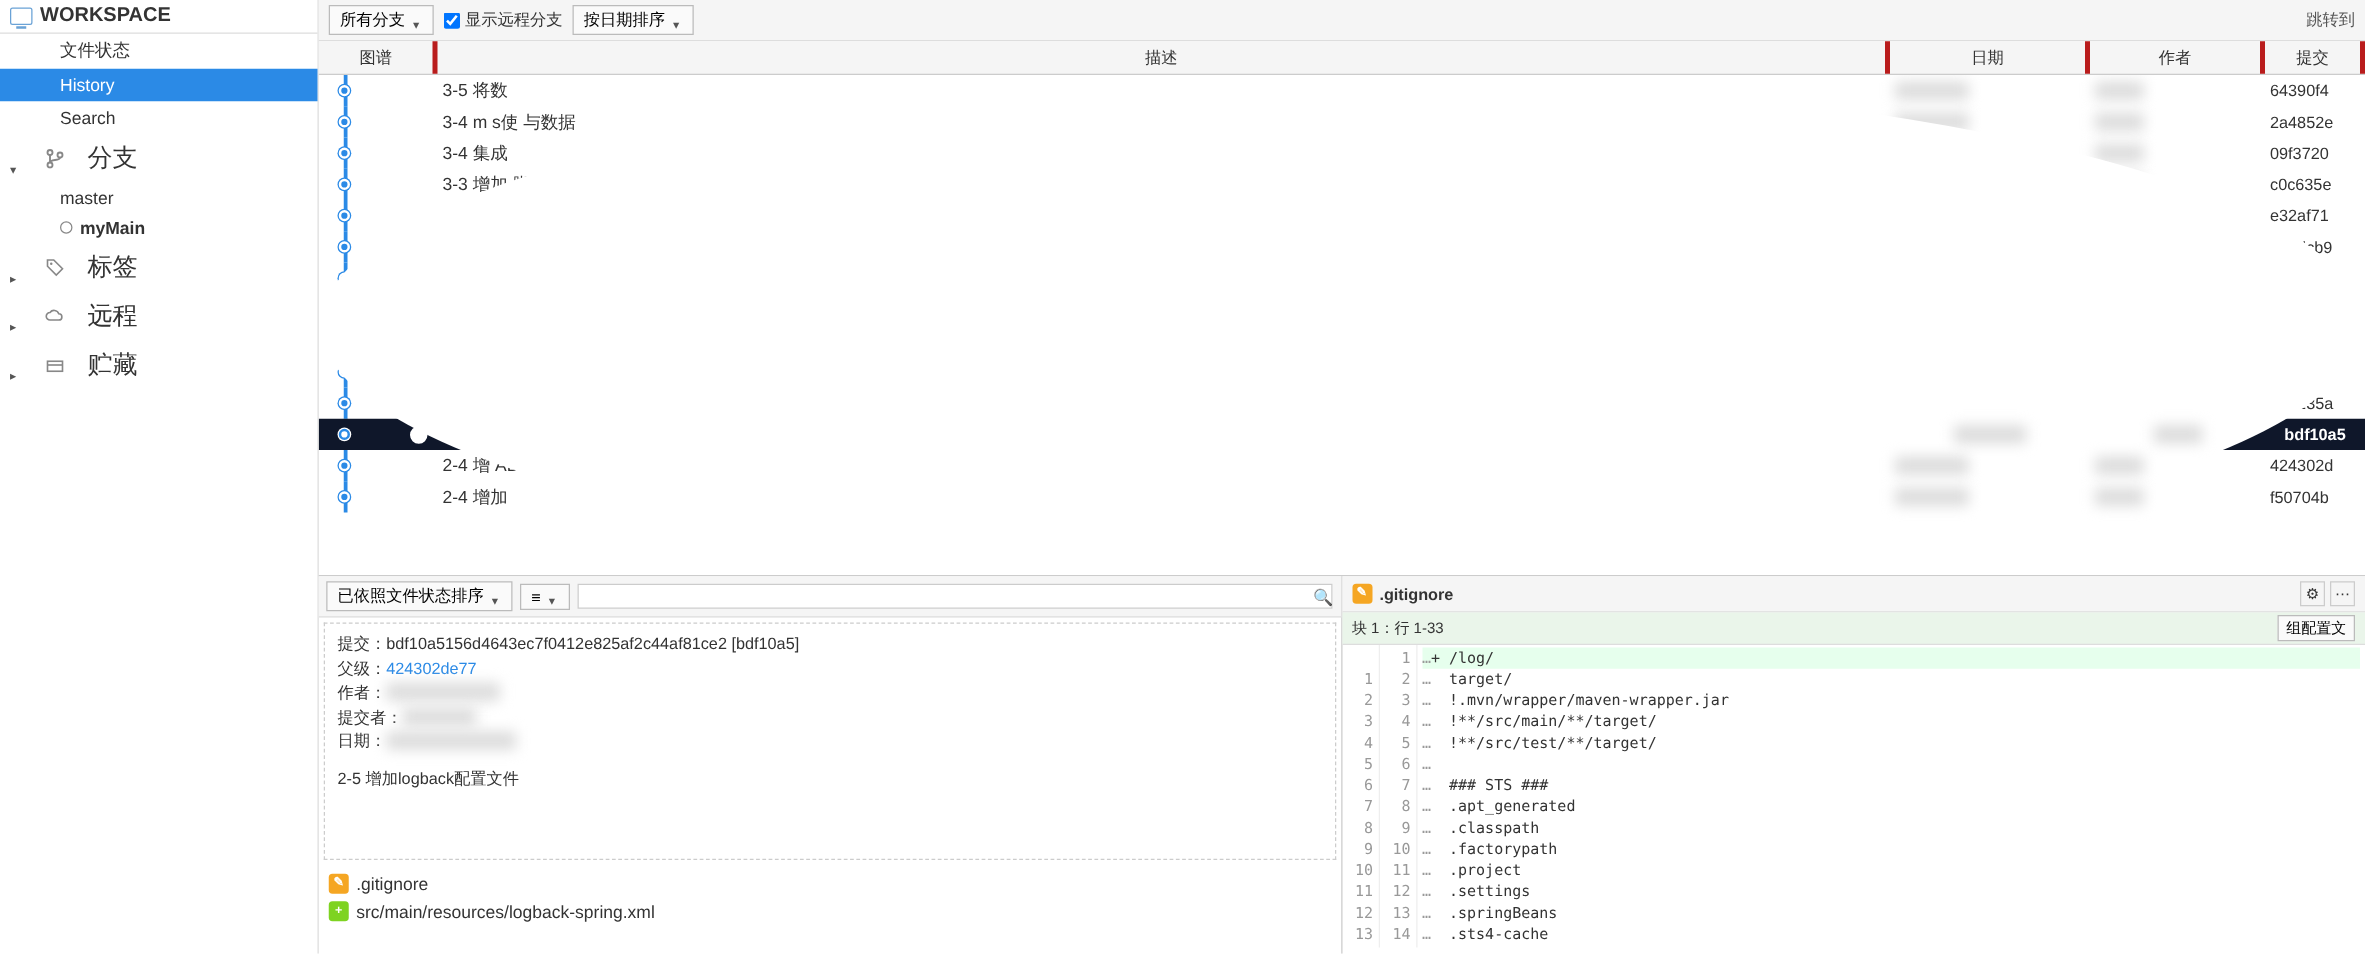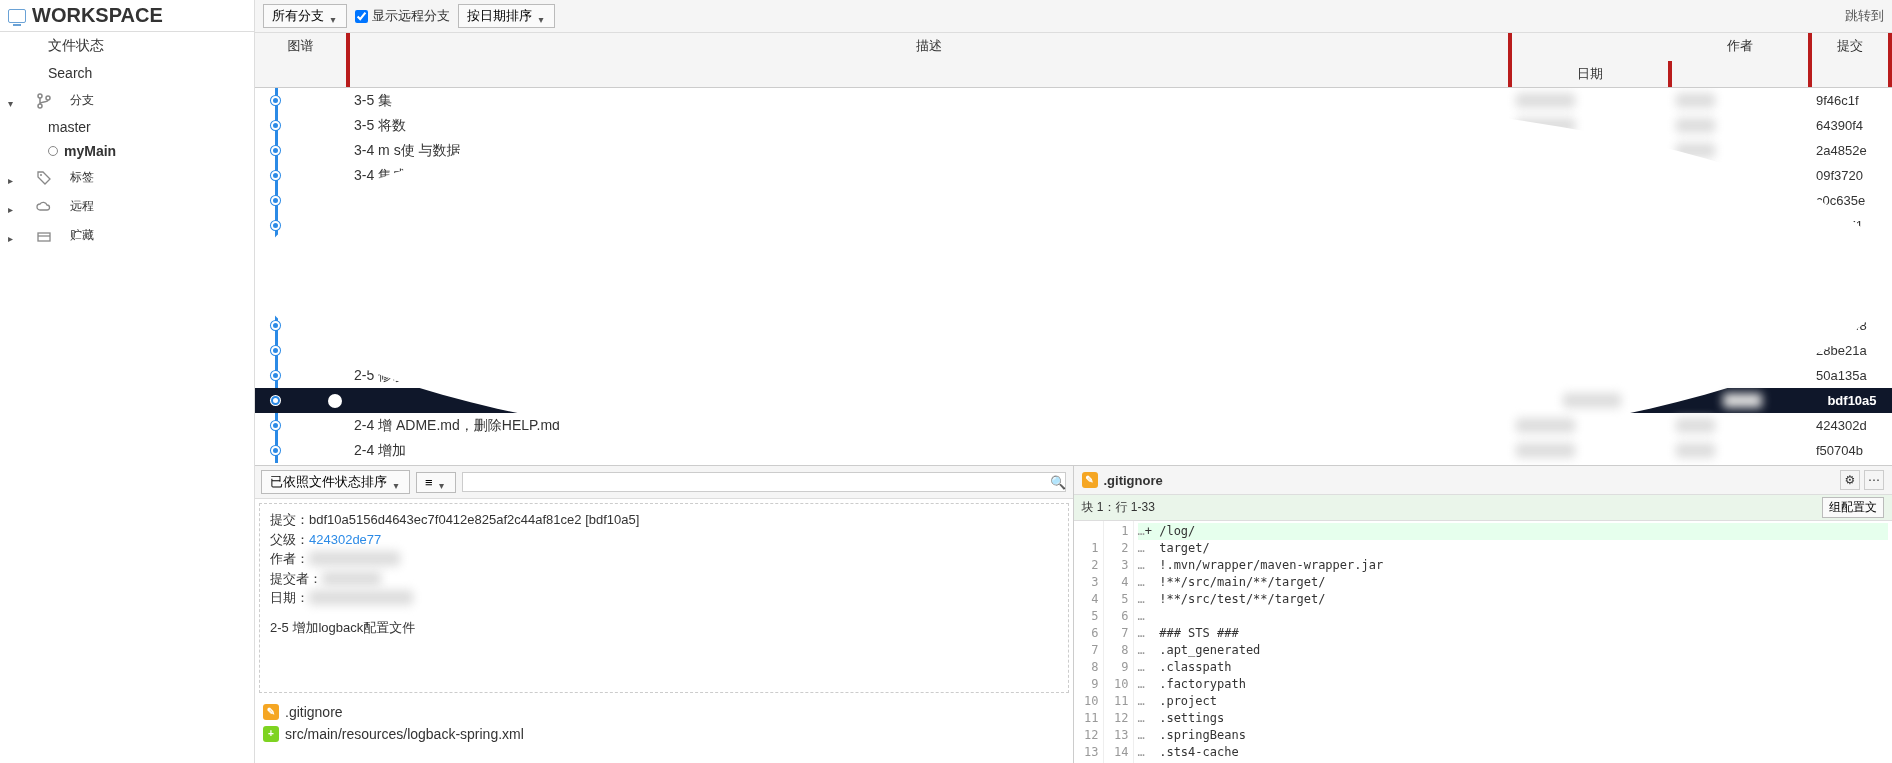--- a/index.html
+++ b/index.html
@@ -1,34 +1,34 @@
 <!DOCTYPE html>
 <html><head>
 <meta charset="utf-8">
 <style>
 * { box-sizing: border-box; margin: 0; padding: 0; }
 body { font-family: "Microsoft YaHei", Arial, sans-serif; font-size: 13px; color: #333; background: #fff; overflow: hidden; }
 .app { display: flex; width: 1892px; height: 763px; }
 .sidebar { width: 255px; border-right: 1px solid #ddd; display: flex; flex-direction: column; }
-.sb-header { display: flex; align-items: center; gap: 6px; padding: 4px 8px; border-bottom: 1px solid #ddd; font-size: 20px; font-weight: 600; }
-.sb-section-title { display: flex; align-items: center; gap: 18px; padding: 6px 8px; font-size: 12px; cursor: pointer; }
+.sb-header { display: flex; align-items: center; gap: 6px; padding: 4px 8px; border-bottom: 1px solid #ddd; font-size: 16px; font-weight: 600; }
+.sb-section-title { display: flex; align-items: center; gap: 18px; padding: 6px 8px; font-size: 20px; cursor: pointer; }
 .sb-item { padding: 5px 16px 5px 48px; cursor: pointer; font-size: 14px; }
 .sb-item.active { background: #2b8ae6; color: #fff; }
 .sb-branch-item { padding: 4px 16px 4px 48px; display: flex; align-items: center; gap: 6px; font-size: 14px; cursor: pointer; }
 .sb-branch-item.current { font-weight: bold; }
 .main { flex: 1; display: flex; flex-direction: column; }
 .toolbar { display: flex; align-items: center; gap: 8px; padding: 4px 8px; border-bottom: 1px solid #ddd; background: #f5f5f5; }
 .tb-btn { border: 1px solid #bbb; background: #fafafa; padding: 2px 8px; font-size: 13px; display: inline-flex; align-items: center; gap: 4px; cursor: pointer; }
 .tb-check { display: inline-flex; align-items: center; gap: 4px; font-size: 13px; }
 .tb-link { margin-left: auto; color: #555; cursor: pointer; font-size: 13px; }
 .table-head { display: flex; background: #f5f5f5; border-bottom: 1px solid #ccc; font-size: 13px; }
 .th { padding: 4px 8px; border-right: 4px solid #b91c1c; text-align: center; }
 .th-graph { width: 95px; }
 .th-desc { flex: 1; }
-.th-date { width: 160px; margin-top: 28px; }
+.th-date { width: 160px; }
 .th-author { width: 140px; }
 .th-commit { width: 80px; }
 .commits { overflow-y: auto; height: 400px; }
 .commit-row { display: flex; align-items: center; height: 25px; cursor: pointer; }
 .commit-row.selected { background: #0f172a; color: #fff; text-align: center; }
 .cr-graph { width: 95px; height: 25px; position: relative; display: flex; align-items: center; }
 .cr-dot { width: 9px; height: 9px; border-radius: 50%; background: #2b8ae6; margin-left: 16px; border: 2px solid #fff; box-shadow: 0 0 0 1px #2b8ae6; }
 .commit-row.selected .cr-dot { background: #fff; box-shadow: 0 0 0 1px #fff; border-color: #2b8ae6; }
 .cr-marker { width: 14px; height: 14px; border-radius: 50%; border: 2px solid #555; background: #fff; position: absolute; right: 8px; }
 .commit-row.selected .cr-marker { border-color: #fff; }
@@ -78,20 +78,21 @@
 <body>
 
 <div class="app">
 
   <div class="sidebar">
     <div class="sb-header">
       <span class="icon-monitor"></span>
       <span>WORKSPACE</span>
     </div>
     <div class="sb-item">文件状态</div>
+    <div class="sb-item active">History</div>
     <div class="sb-item">Search</div>
 
     <div class="sb-section-title">
       <span class="chevron"></span>
       <svg class="icon-branch" viewBox="0 0 16 16">
           <circle cx="4" cy="3" r="2" fill="none" stroke="#888" stroke-width="1.5"></circle>
           <circle cx="4" cy="13" r="2" fill="none" stroke="#888" stroke-width="1.5"></circle>
           <circle cx="12" cy="5" r="2" fill="none" stroke="#888" stroke-width="1.5"></circle>
           <path d="M4 5v6M12 7c0 3-8 1-8 4" fill="none" stroke="#888" stroke-width="1.5"></path>
         </svg>
@@ -150,30 +151,20 @@
     <div class="table-head">
       <div class="th th-graph">图谱</div>
       <div class="th th-desc">描述</div>
       <div class="th th-date">日期</div>
       <div class="th th-author">作者</div>
       <div class="th th-commit">提交</div>
     </div>
 
     <div class="commits" id="commits-container" style="position:relative;">
       <div class="watermark" style="left:640px; top:338px;">@砖业洋__</div>
-    <div class="commit-row">
-          <div class="cr-graph">
-            <div class="cr-line"></div>
-            <div class="cr-dot"></div>
-          </div>
-          <div class="cr-desc">3-5 集</div>
-          <div class="cr-date"><span class="blur">xxxxxxxxx</span></div>
-          <div class="cr-author"><span class="blur">xxxxxx</span></div>
-          <div class="cr-commit">9f46c1f</div>
-        </div>
         <div class="commit-row">
           <div class="cr-graph">
             <div class="cr-line"></div>
             <div class="cr-dot"></div>
           </div>
           <div class="cr-desc">3-5 将数</div>
           <div class="cr-date"><span class="blur">xxxxxxxxx</span></div>
           <div class="cr-author"><span class="blur">xxxxxx</span></div>
           <div class="cr-commit">64390f4</div>
         </div>

